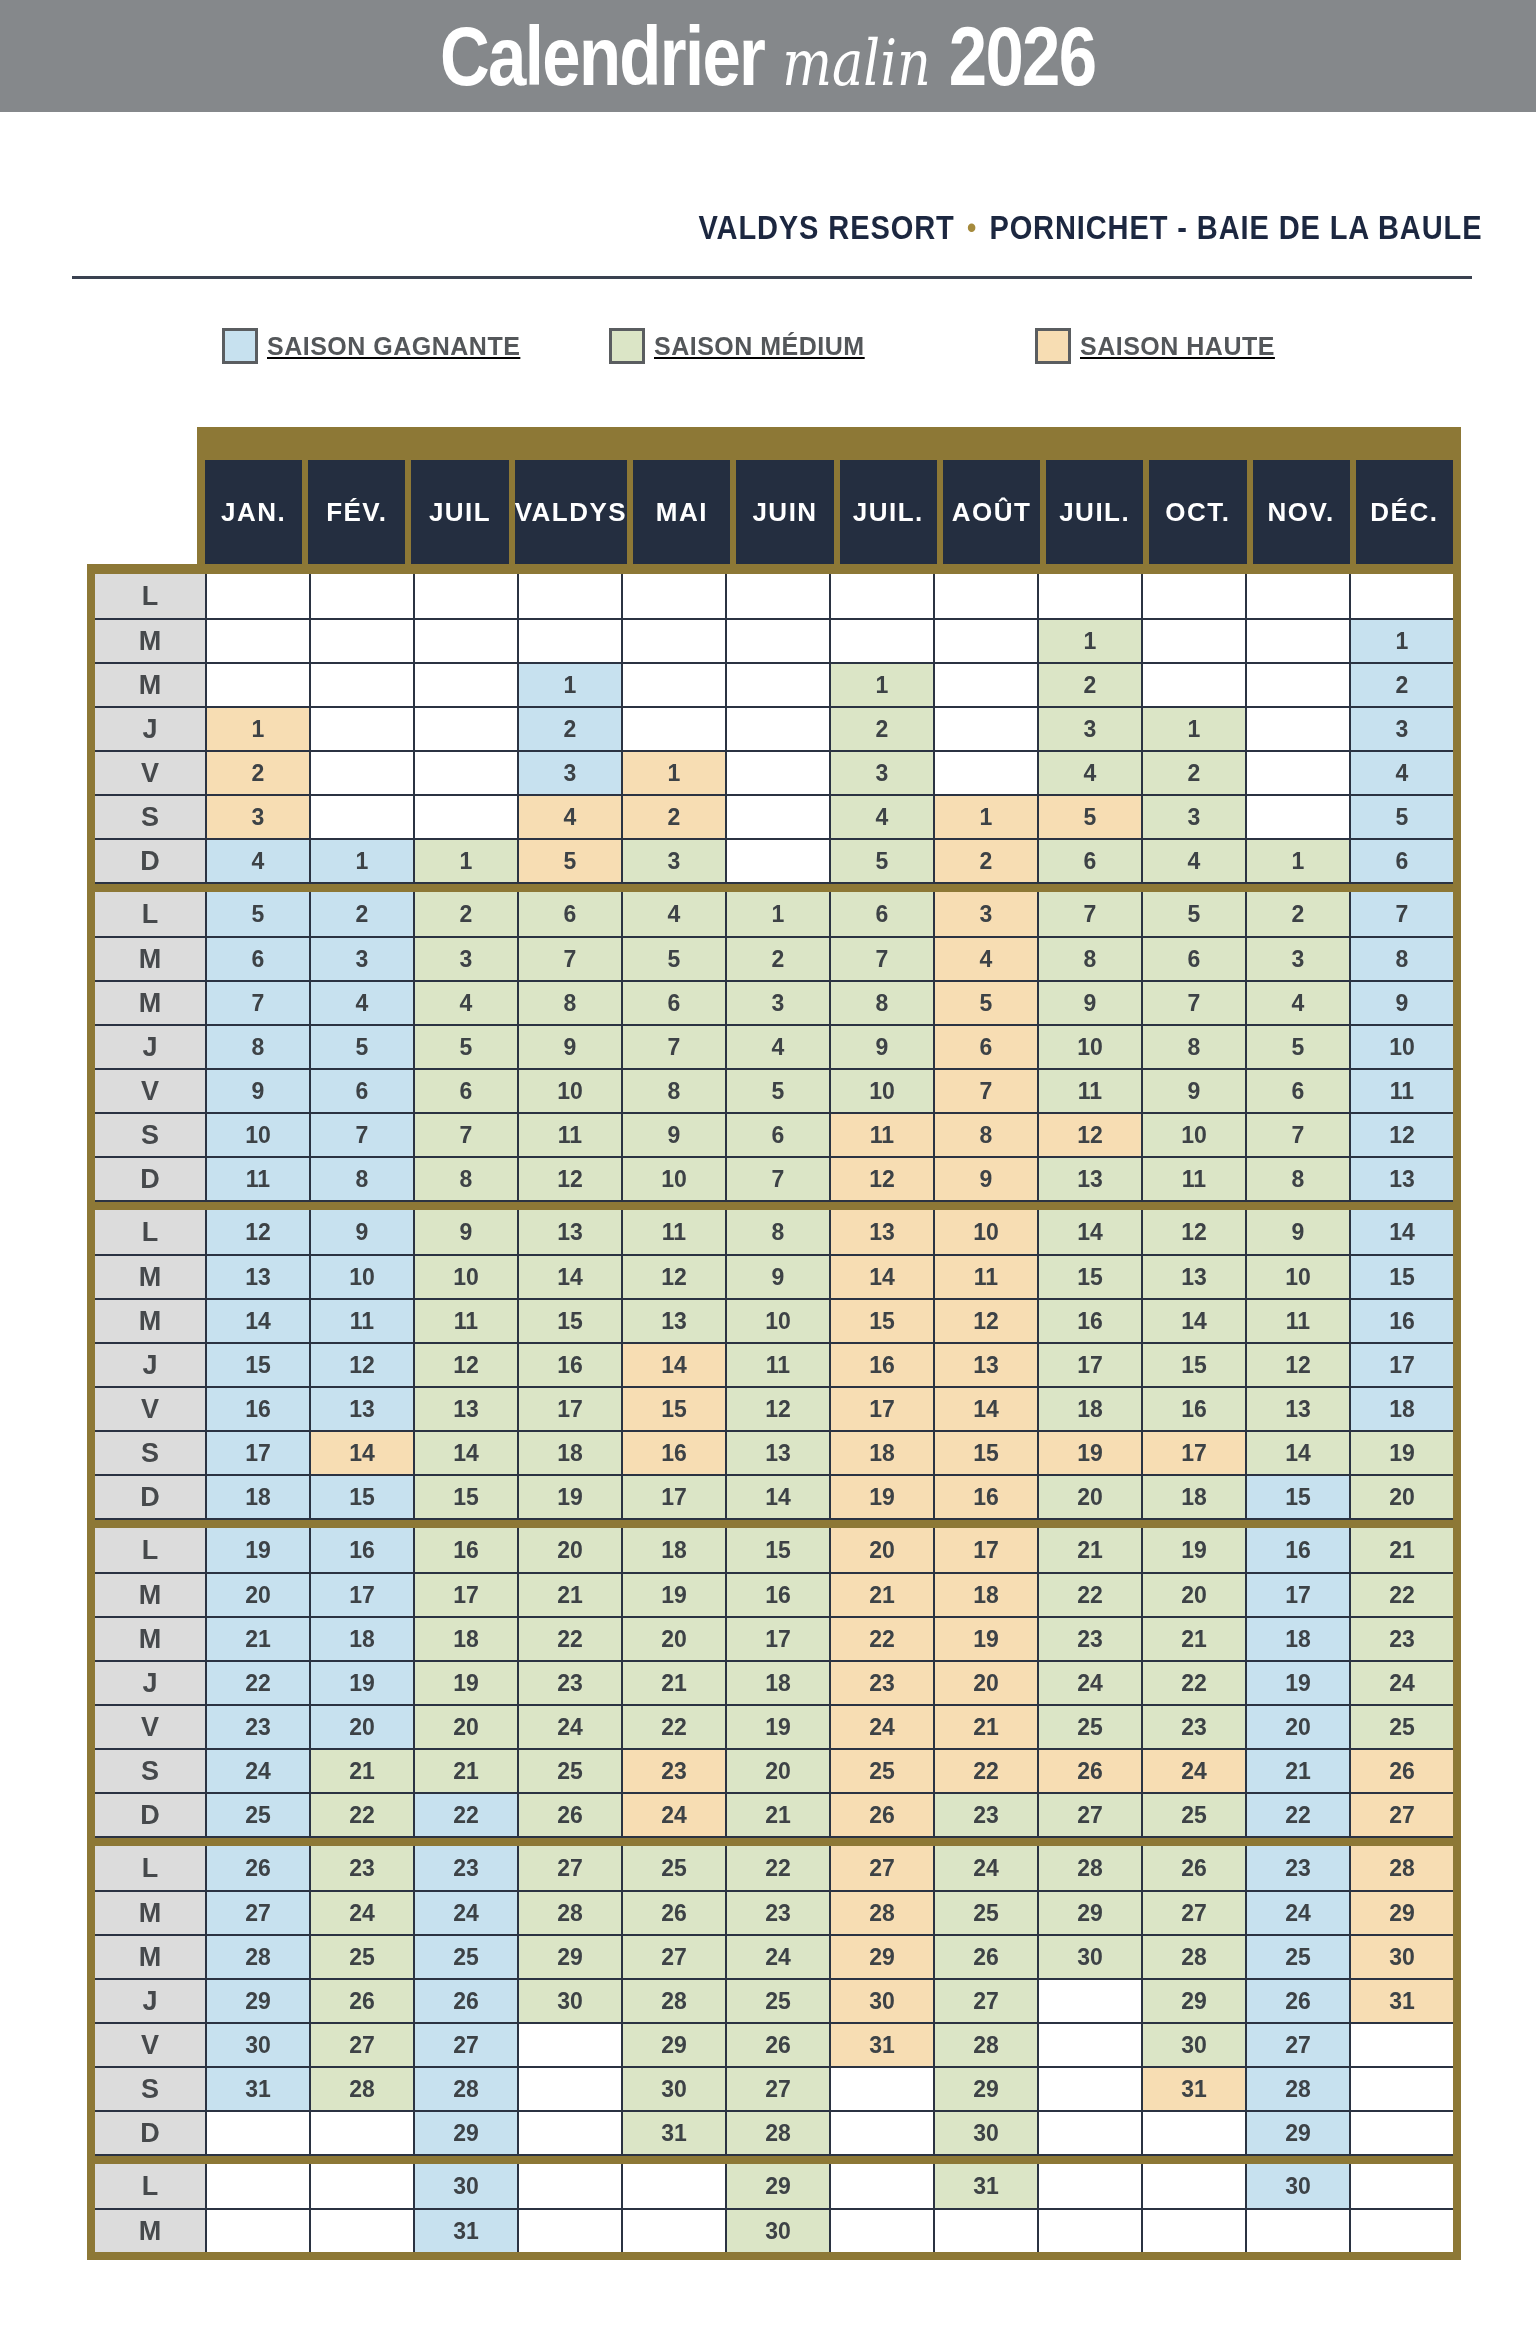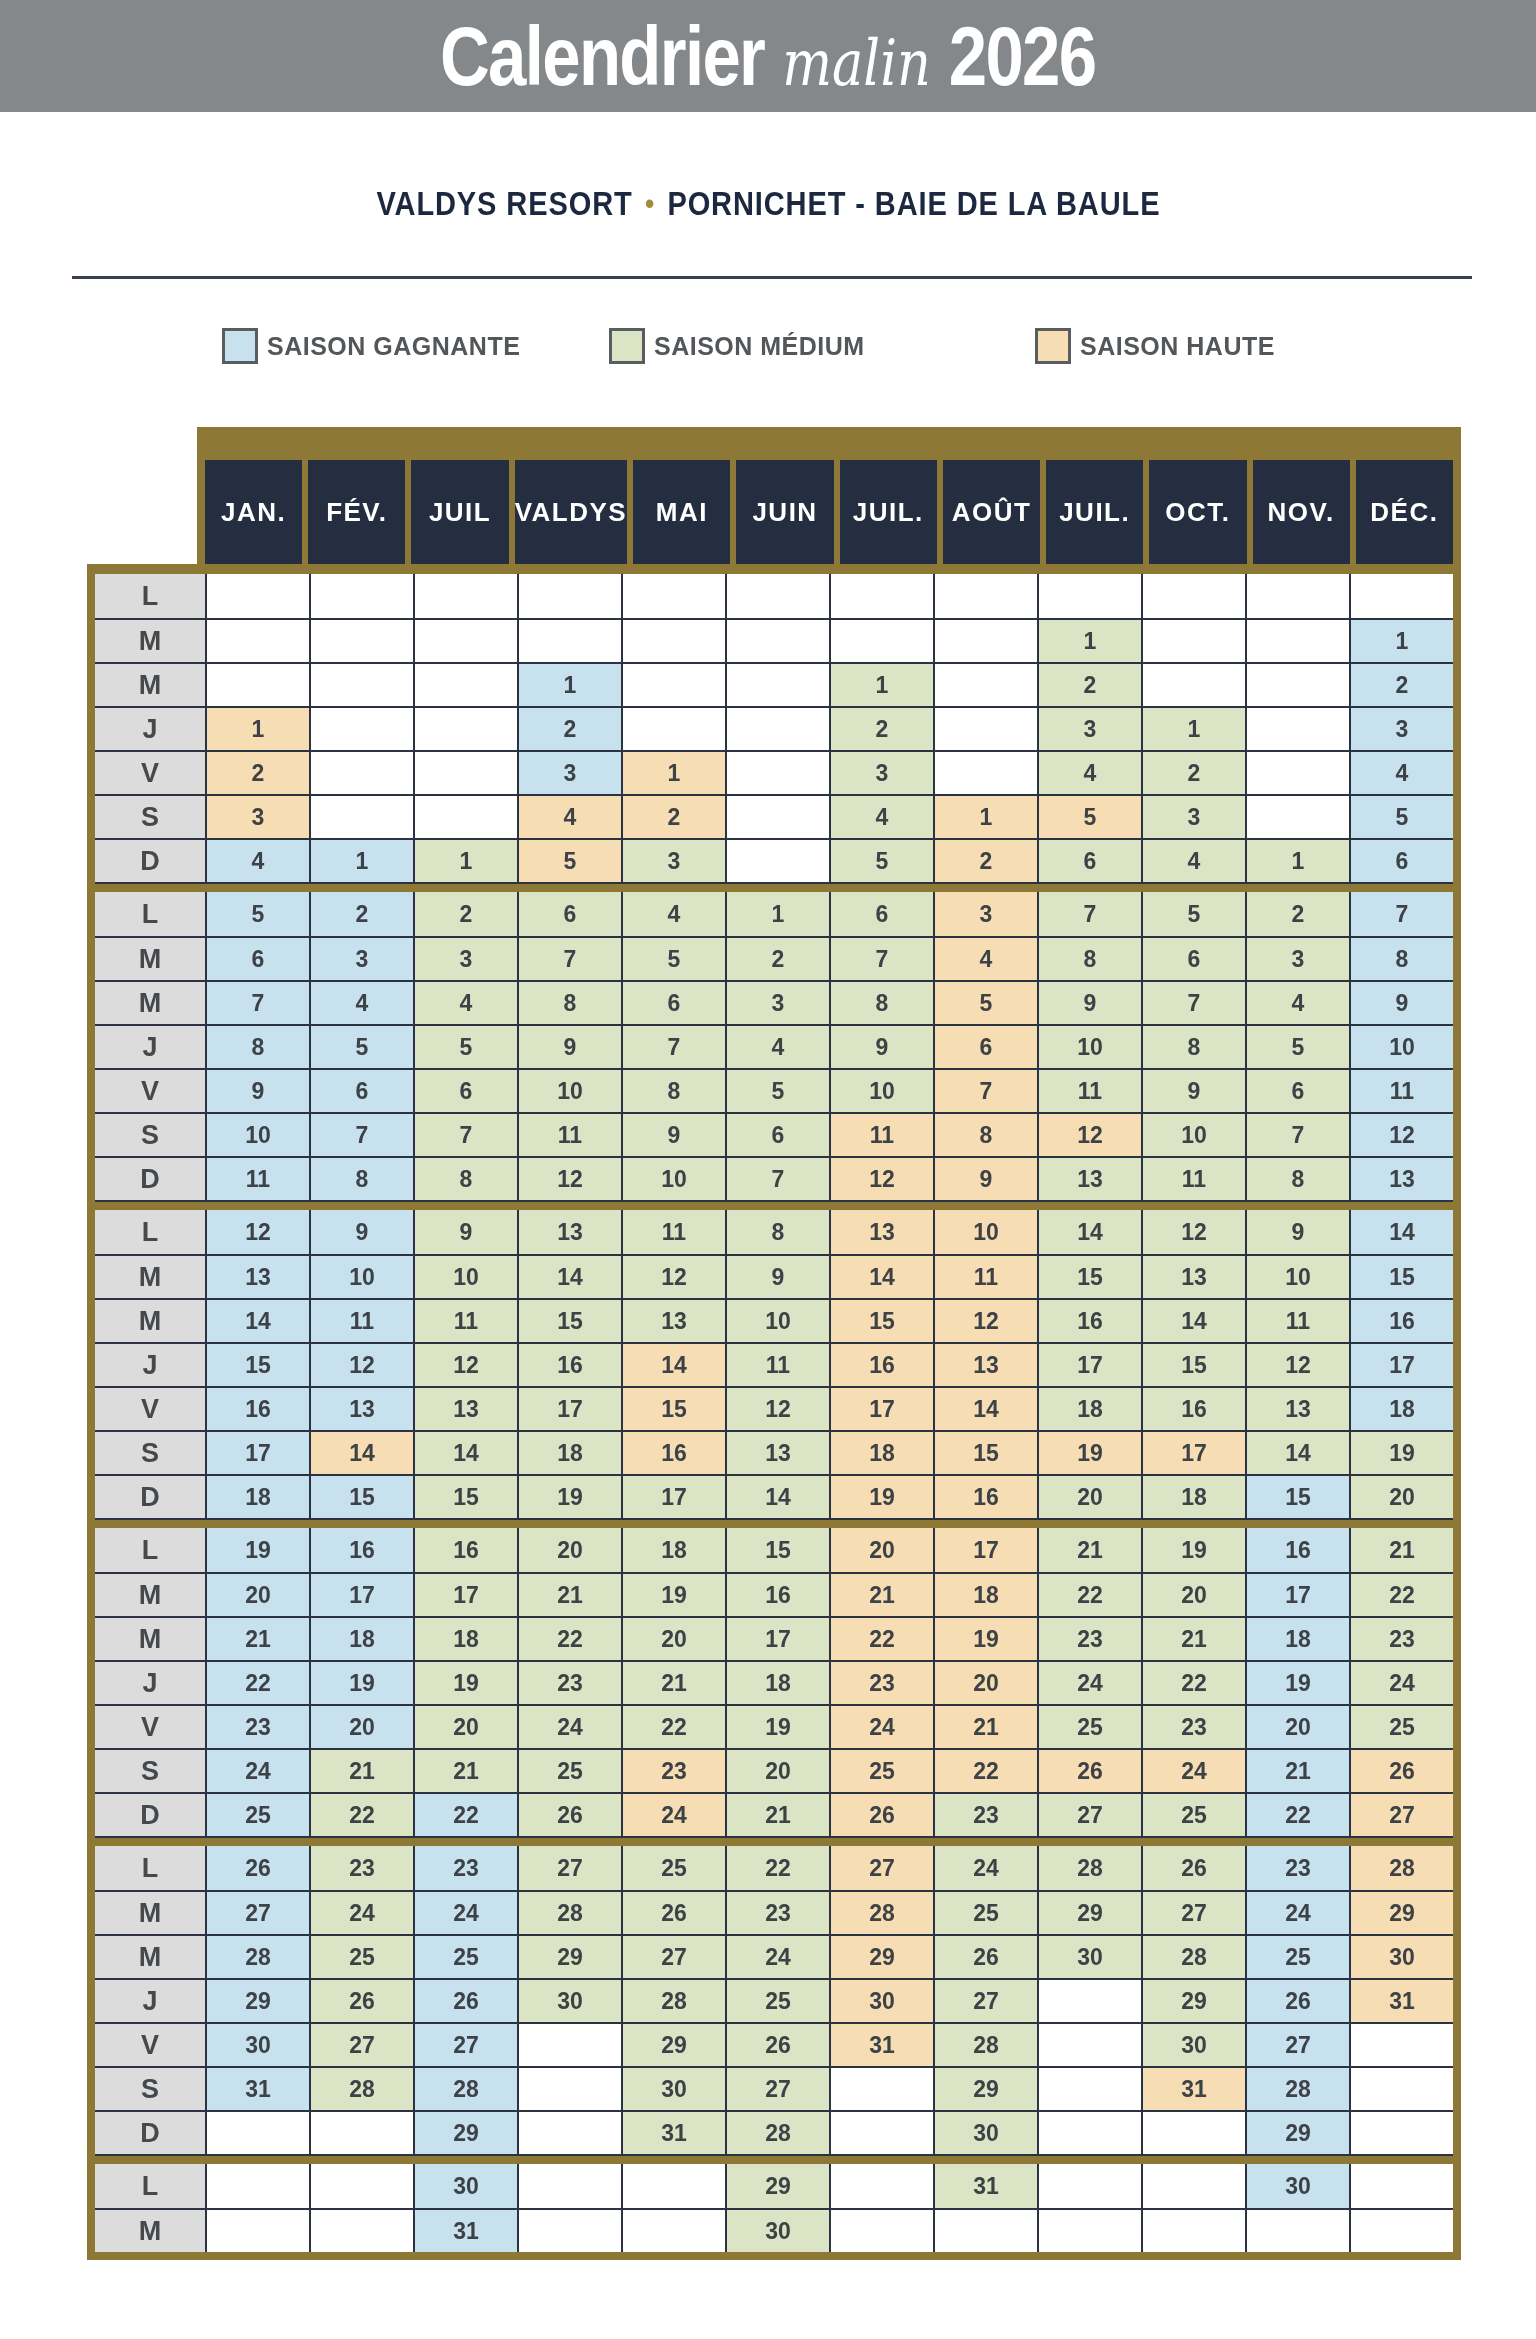--- a/index.html
+++ b/index.html
@@ -14,33 +14,33 @@
   }
   .title-line{display:flex;align-items:baseline;gap:22px;transform:scaleX(0.82);}
   .title-main,.title-year{
     font-size:84px;font-weight:bold;color:#ffffff;letter-spacing:-2px;line-height:1;
   }
   .title-script{
     font-family:"DejaVu Serif", serif;font-style:italic;font-size:64px;color:#ffffff;line-height:1;
   }
   
   .subtitle-row{
-    position:absolute;top:185px;left:0;width:1536px;text-align:center;
+    position:absolute;top:209px;left:0;width:1536px;text-align:right;
   }
   .subtitle-inner{
     display:inline-flex;align-items:center;gap:14px;transform:scaleX(0.88);
     color:var(--subtitle_navy);font-size:33px;font-weight:600;letter-spacing:1px;
   }
   .subtitle-bullet{color:var(--bullet_gold);font-size:30px;}
   .divider{
     position:absolute;top:276px;left:72px;width:1400px;height:3px;background:#3a4150;
   }
   
   .legend{position:absolute;top:328px;left:0;width:1536px;height:60px;}
-  .legend-item{position:absolute;top:0;display:flex;align-items:center;gap:9px;}
+  .legend-item{position:absolute;top:0;display:flex;align-items:center;gap:9px;text-decoration:underline;}
   .legend-item.l0{left:222px;}
   .legend-item.l1{left:609px;}
   .legend-item.l2{left:1035px;align-items:center;}
   .swatch{width:36px;height:36px;border:3px solid #5a5d60;box-sizing:border-box;}
   .legend-label{
     font-size:25px;font-weight:800;color:var(--legend_text);letter-spacing:0.5px;
   }
   
   .cal{position:absolute;top:427px;left:87px;width:1374px;}
   .months-band{

